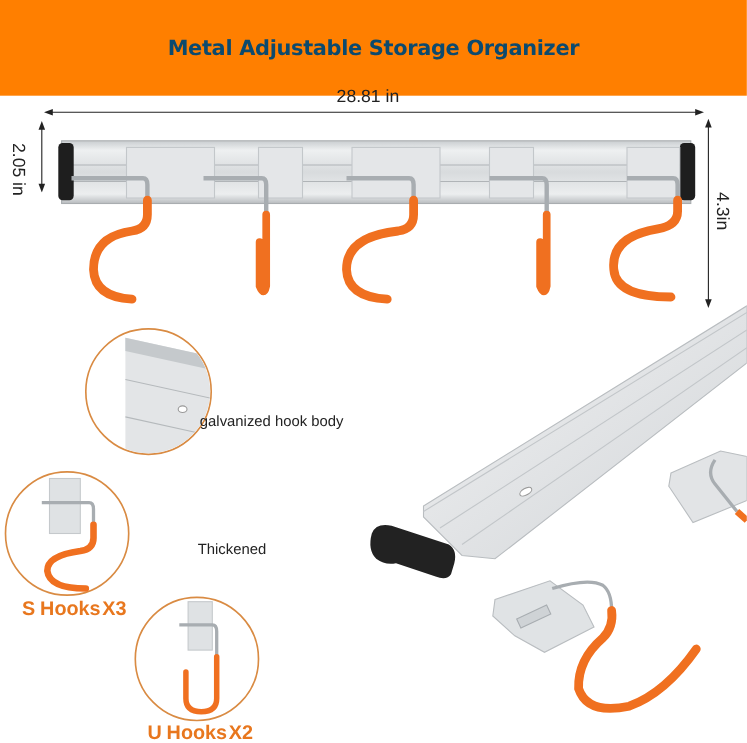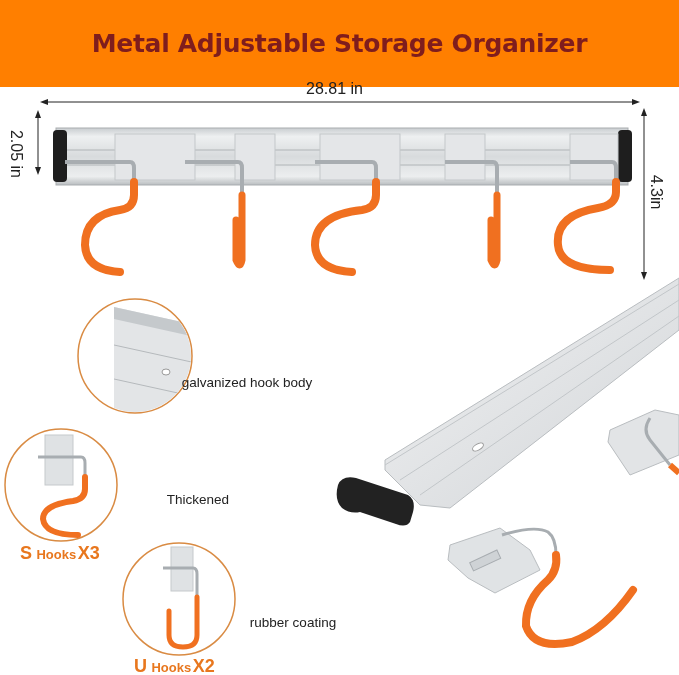--- a/index.html
+++ b/index.html
@@ -1,24 +1,24 @@
 <!DOCTYPE html>
 <html><head>
   <meta charset="utf-8">
   <style>
     html, body { margin: 0; padding: 0; background: #ffffff; }
     body { width: 679px; height: 675px; position: relative; overflow: hidden; font-family: "Liberation Sans", sans-serif; }
     .banner { position: absolute; left: 0; top: 0; width: 679px; height: 87px; background: #ff7f00; display: flex; align-items: center; justify-content: center; }
-    .banner h1 { margin: 0; color: #7f1d1d; font-family: "DejaVu Sans", sans-serif; font-weight: bold; font-size: 25px; letter-spacing: -0.3px; }
+    .banner h1 { margin: 0; color: #0c4a6e; font-family: "DejaVu Sans", sans-serif; font-weight: bold; font-size: 19px; letter-spacing: -0.3px; }
     .abs { position: absolute; }
     .dim-text { position: absolute; color: #222; font-family: "Liberation Sans", sans-serif; font-size: 16px; }
     .feature { position: absolute; color: #222; font-size: 13.5px; line-height: 17px; text-align: center; font-family: "Liberation Sans", sans-serif; }
     .hook-label { position: absolute; color: #e8771e; font-weight: bold; font-family: "Liberation Sans", sans-serif; }
     .hook-label .big { font-size: 18px; }
-    .hook-label .small { font-size: 13px; }
+    .hook-label .small { font-size: 18px; }
     svg { display: block; }
   </style>
 </head>
 <body>
 
 <div class="banner">
   <h1>Metal Adjustable Storage Organizer</h1>
 </div>
 
 <div class="dim-text" style="left:306px; top:80px;">28.81 in</div>
@@ -114,38 +114,37 @@
   <rect x="42" y="8" width="28" height="50" fill="#dfe2e4" stroke="#c5c9cc"></rect>
   <path d="M35,30 L78,30 Q82,30 82,36 L82,50" stroke="#a8adb1" stroke-width="3" fill="none"></path>
   <path d="M82,50 L82,62 Q82,72 70,74 Q40,78 40,92 Q42,108 75,108" stroke="#f07020" stroke-width="6" fill="none" stroke-linecap="round"></path>
 </svg>
 <div class="hook-label" style="left:20px; top:543px;">
   <span class="big">S</span>
   <span class="small">Hooks</span>
   <span class="big" style="margin-left:-3px;">X</span><span class="big">3</span>
 </div>
 
-<div class="feature" style="left:128px; top:491px; width:140px;">
+<div class="feature" style="left:102px; top:491px; width:140px;text-align:right;">
   <div>Thickened</div>
 </div>
 
 <svg class="abs" style="left:121px; top:541px;" width="116" height="116" viewBox="0 0 116 116">
   <circle cx="58" cy="58" r="56" fill="#fff" stroke="#d98b43" stroke-width="1.5"></circle>
   <rect x="50" y="6" width="22" height="44" fill="#dfe2e4" stroke="#c5c9cc"></rect>
   <path d="M42,27 L72,27 Q76,27 76,33 L76,56" stroke="#a8adb1" stroke-width="3" fill="none"></path>
   <path d="M76,56 L76,94 Q76,106 62,106 Q48,106 48,94 L48,70" stroke="#f07020" stroke-width="5" fill="none" stroke-linecap="round"></path>
 </svg>
 <div class="hook-label" style="left:134px; top:656px;">
   <span class="big">U</span>
   <span class="small">Hooks</span>
   <span class="big" style="margin-left:-3px;">X</span><span class="big">2</span>
 </div>
 
 <div class="feature" style="left:238px; top:614px; width:110px;">
-  <div>rubber coating</div>
 </div>
 
 <svg class="abs" style="left:320px; top:270px;" width="359" height="405" viewBox="0 0 359 405">
   <defs>
     <linearGradient id="alu2" x1="0" y1="0" x2="1" y2="1">
       <stop offset="0" stop-color="#f1f2f3"></stop>
       <stop offset="1" stop-color="#d2d5d8"></stop>
     </linearGradient>
   </defs>
 

